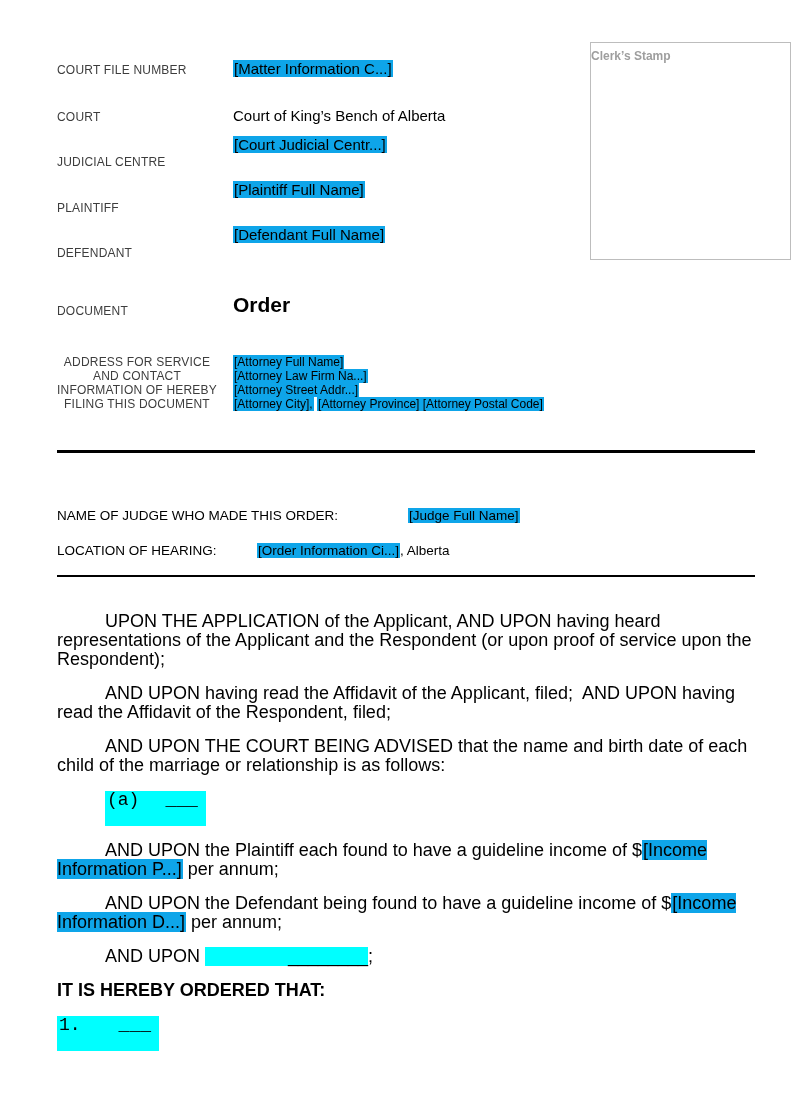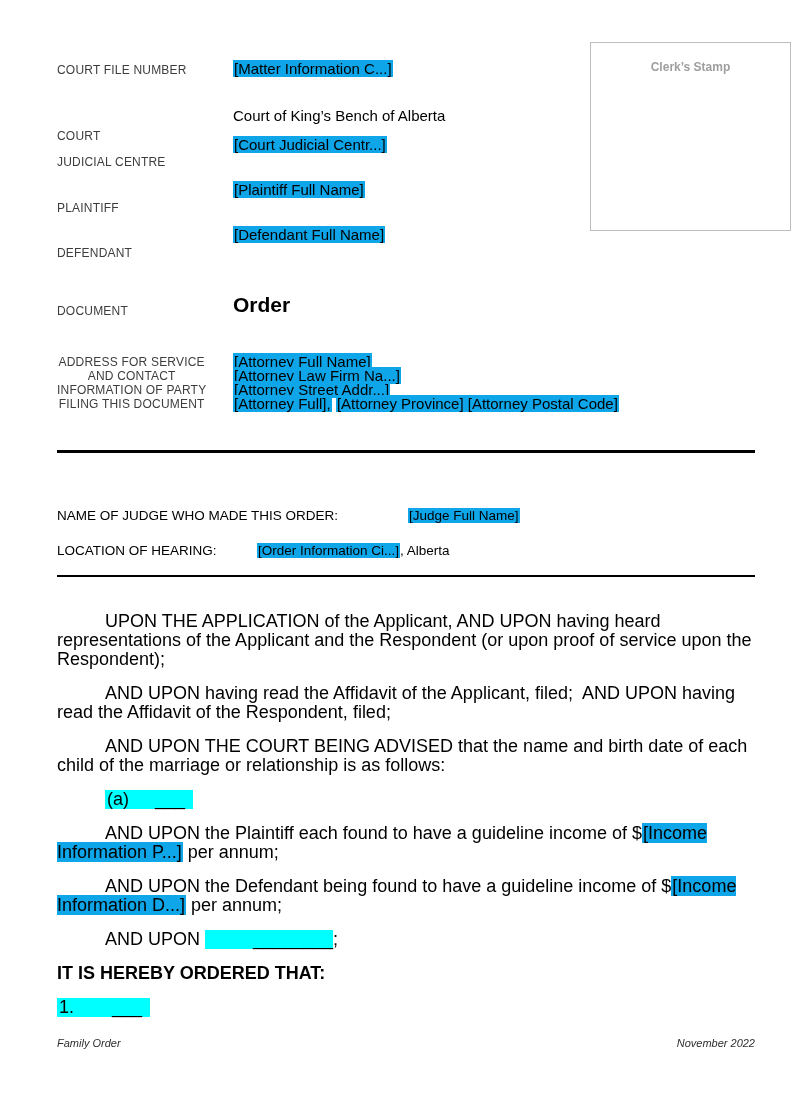--- a/index.html
+++ b/index.html
@@ -12,80 +12,80 @@
     overflow:hidden;
   }
   .abs{position:absolute;}
   
   .cap-label{
     font-size:12px;line-height:14px;color:#3d3d3d;letter-spacing:.2px;
   }
   
   .cap-value{font-size:15px;line-height:19px;color:#000;}
   .hl{background:#0ea5e9;padding:0 1px;}
-  .hl-cyan{background:#00ffff;display:inline-block;}
+  .hl-cyan{background:#00ffff;display:inline-block;padding-left:35px;}
   .doc-title{font-size:21px;line-height:24px;font-weight:bold;color:#000;}
-  .addr-value{font-size:15px;line-height:14px;}
+  .addr-value{font-size:12px;line-height:14px;}
   .addr-value .hl{padding:0 1px;}
   
   .stamp-box{
-    left:590px;top:42px;width:201px;height:189px;
+    left:590px;top:42px;width:201px;height:218px;
     border:1px solid #bdbdbd;box-sizing:border-box;
-    text-align:center;padding-top:14px;
+    padding-top:3px;
   }
   .stamp-label{font-size:12px;font-weight:bold;color:#9e9e9e;}
   
   .rule{left:57px;width:698px;background:#000;}
   
   .info-line{left:57px;width:698px;font-size:13.5px;line-height:19px;white-space:nowrap;}
   .info-value{position:absolute;top:0;}
   
   .body-flow{left:57px;top:612px;width:698px;font-size:18px;line-height:19px;}
   .para{margin:0 0 15px 0;text-indent:48px;}
   .para.prewrap{white-space:pre-wrap;}
   .item-line{margin:0 0 15px 0;padding-left:48px;}
   .ordered{font-weight:bold;margin:0 0 15px 0;}
   .blank-ul{letter-spacing:0;}
   .item-a-blank{margin-left:26px;}
   .item-1-blank{margin-left:38px;}
-  .cyan-pad{padding:0 8px 0 2px;}
+  .cyan-pad{padding:0 8px 16px 2px;font-family:Liberation Mono, monospace;}
   
   .footer{left:57px;top:1036px;width:698px;font-size:11px;line-height:14px;font-style:italic;color:#2e2e2e;}
   .footer-right{float:right;}
 </style>
 </head>
 <body>
 
 <div class="page">
 
   <div class="abs cap-label" style="left:57px;top:63px;">COURT FILE NUMBER</div>
-  <div class="abs cap-label" style="left:57px;top:110px;margin-top:19px;">COURT</div>
+  <div class="abs cap-label" style="left:57px;top:110px;">COURT</div>
   <div class="abs cap-label" style="left:57px;top:155px;">JUDICIAL CENTRE</div>
   <div class="abs cap-label" style="left:57px;top:201px;">PLAINTIFF</div>
   <div class="abs cap-label" style="left:57px;top:246px;">DEFENDANT</div>
   <div class="abs cap-label" style="left:57px;top:304px;">DOCUMENT</div>
   <div class="abs cap-label" style="left:57px;top:355px;text-align:center;">
     <div>ADDRESS FOR SERVICE</div>
     <div>AND CONTACT</div>
-    <div>INFORMATION OF PARTY</div>
+    <div>INFORMATION OF HEREBY</div>
     <div>FILING THIS DOCUMENT</div>
   </div>
 
   <div class="abs cap-value" style="left:233px;top:59px;"><span class="hl">[Matter Information C...]</span></div>
   <div class="abs cap-value" style="left:233px;top:106px;">Court of King’s Bench of Alberta</div>
   <div class="abs cap-value" style="left:233px;top:135px;"><span class="hl">[Court Judicial Centr...]</span></div>
   <div class="abs cap-value" style="left:233px;top:180px;"><span class="hl">[Plaintiff Full Name]</span></div>
   <div class="abs cap-value" style="left:233px;top:225px;"><span class="hl">[Defendant Full Name]</span></div>
   <div class="abs doc-title" style="left:233px;top:293px;">Order</div>
 
   <div class="abs addr-value" style="left:233px;top:355px;">
     <div><span class="hl">[Attorney Full Name]</span></div>
     <div><span class="hl">[Attorney Law Firm Na...]</span></div>
     <div><span class="hl">[Attorney Street Addr...]</span></div>
-    <div><span class="hl">[Attorney Full],</span> <span class="hl">[Attorney Province] [Attorney Postal Code]</span></div>
+    <div><span class="hl">[Attorney City],</span> <span class="hl">[Attorney Province] [Attorney Postal Code]</span></div>
   </div>
 
   <div class="abs stamp-box">
     <span class="stamp-label">Clerk’s Stamp</span>
   </div>
 
   <div class="abs rule" style="top:450px;height:3px;"></div>
   <div class="abs rule" style="top:575px;height:2px;"></div>
 
   <div class="abs info-line" style="top:506px;">
@@ -112,18 +112,14 @@
 
     <p class="para"><span>AND UPON </span><span class="hl-cyan"><span class="blank-ul">________</span></span><span>;</span></p>
 
     <p class="ordered">IT IS HEREBY ORDERED THAT:</p>
 
     <div>
       <span class="hl-cyan cyan-pad"><span>1.</span><span class="blank-ul item-1-blank">___</span></span>
     </div>
   </div>
 
-  <div class="abs footer">
-    <span>Family Order</span>
-    <span class="footer-right">November 2022</span>
-  </div>
 
 </div>
 
 </body></html>

